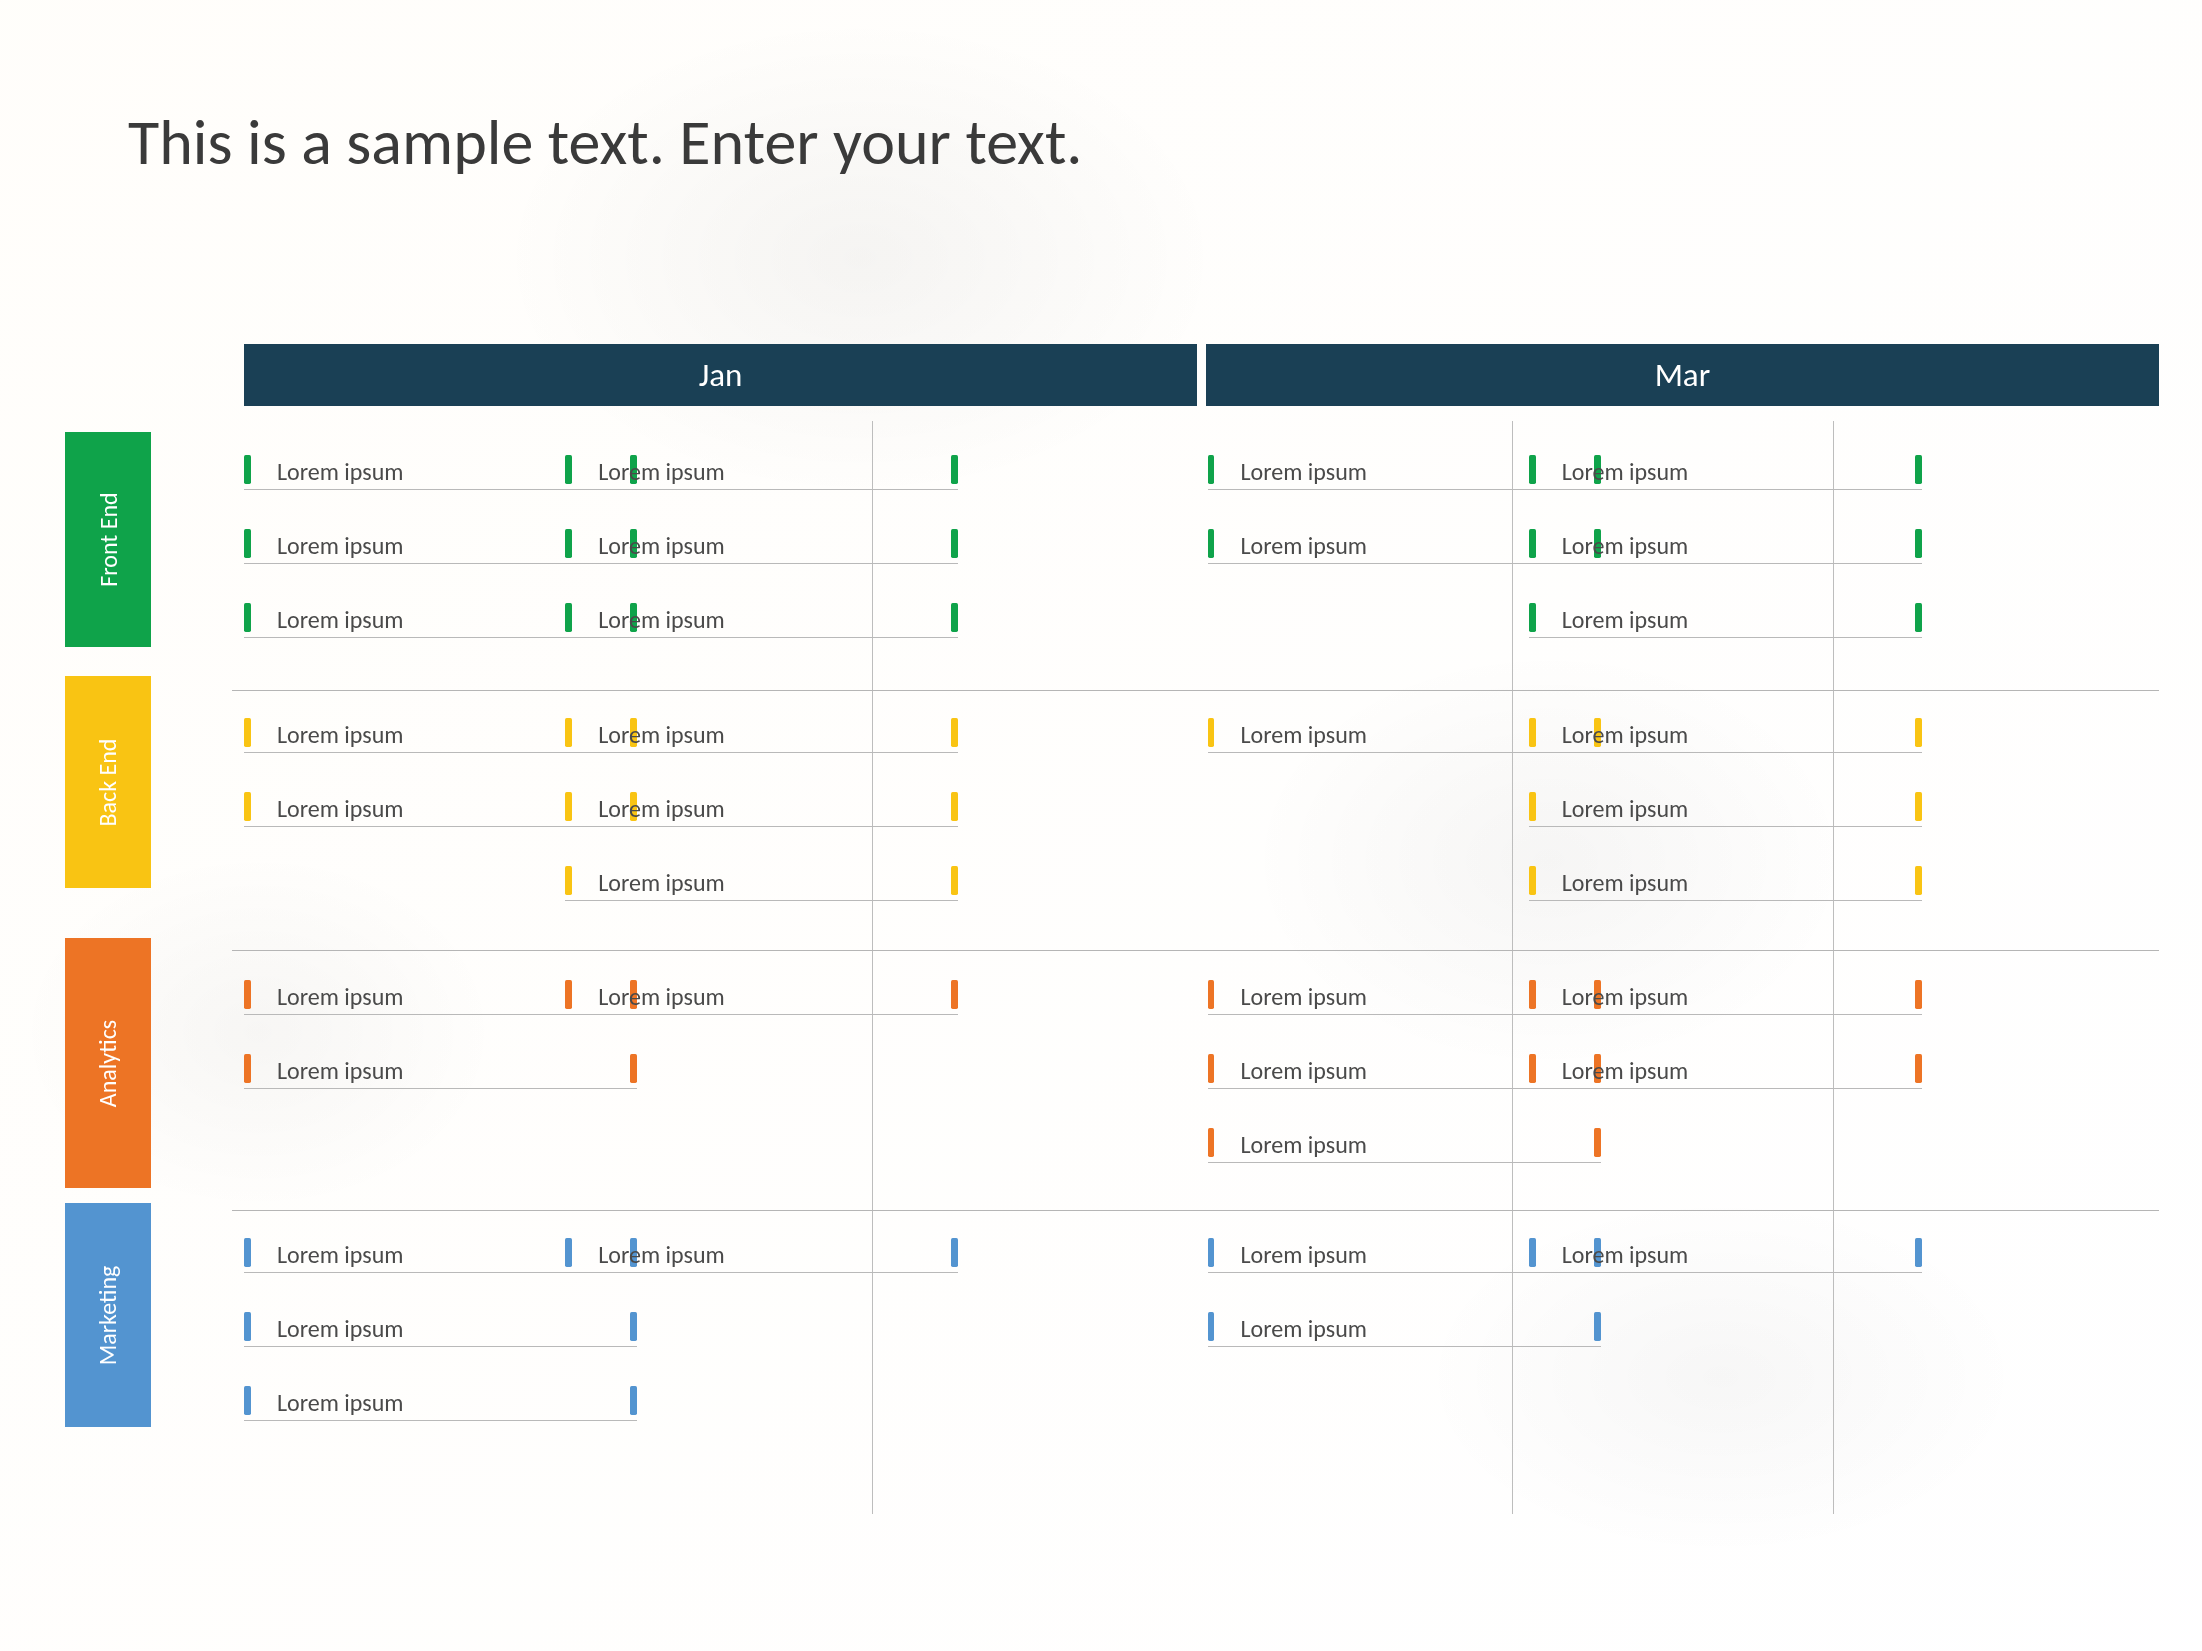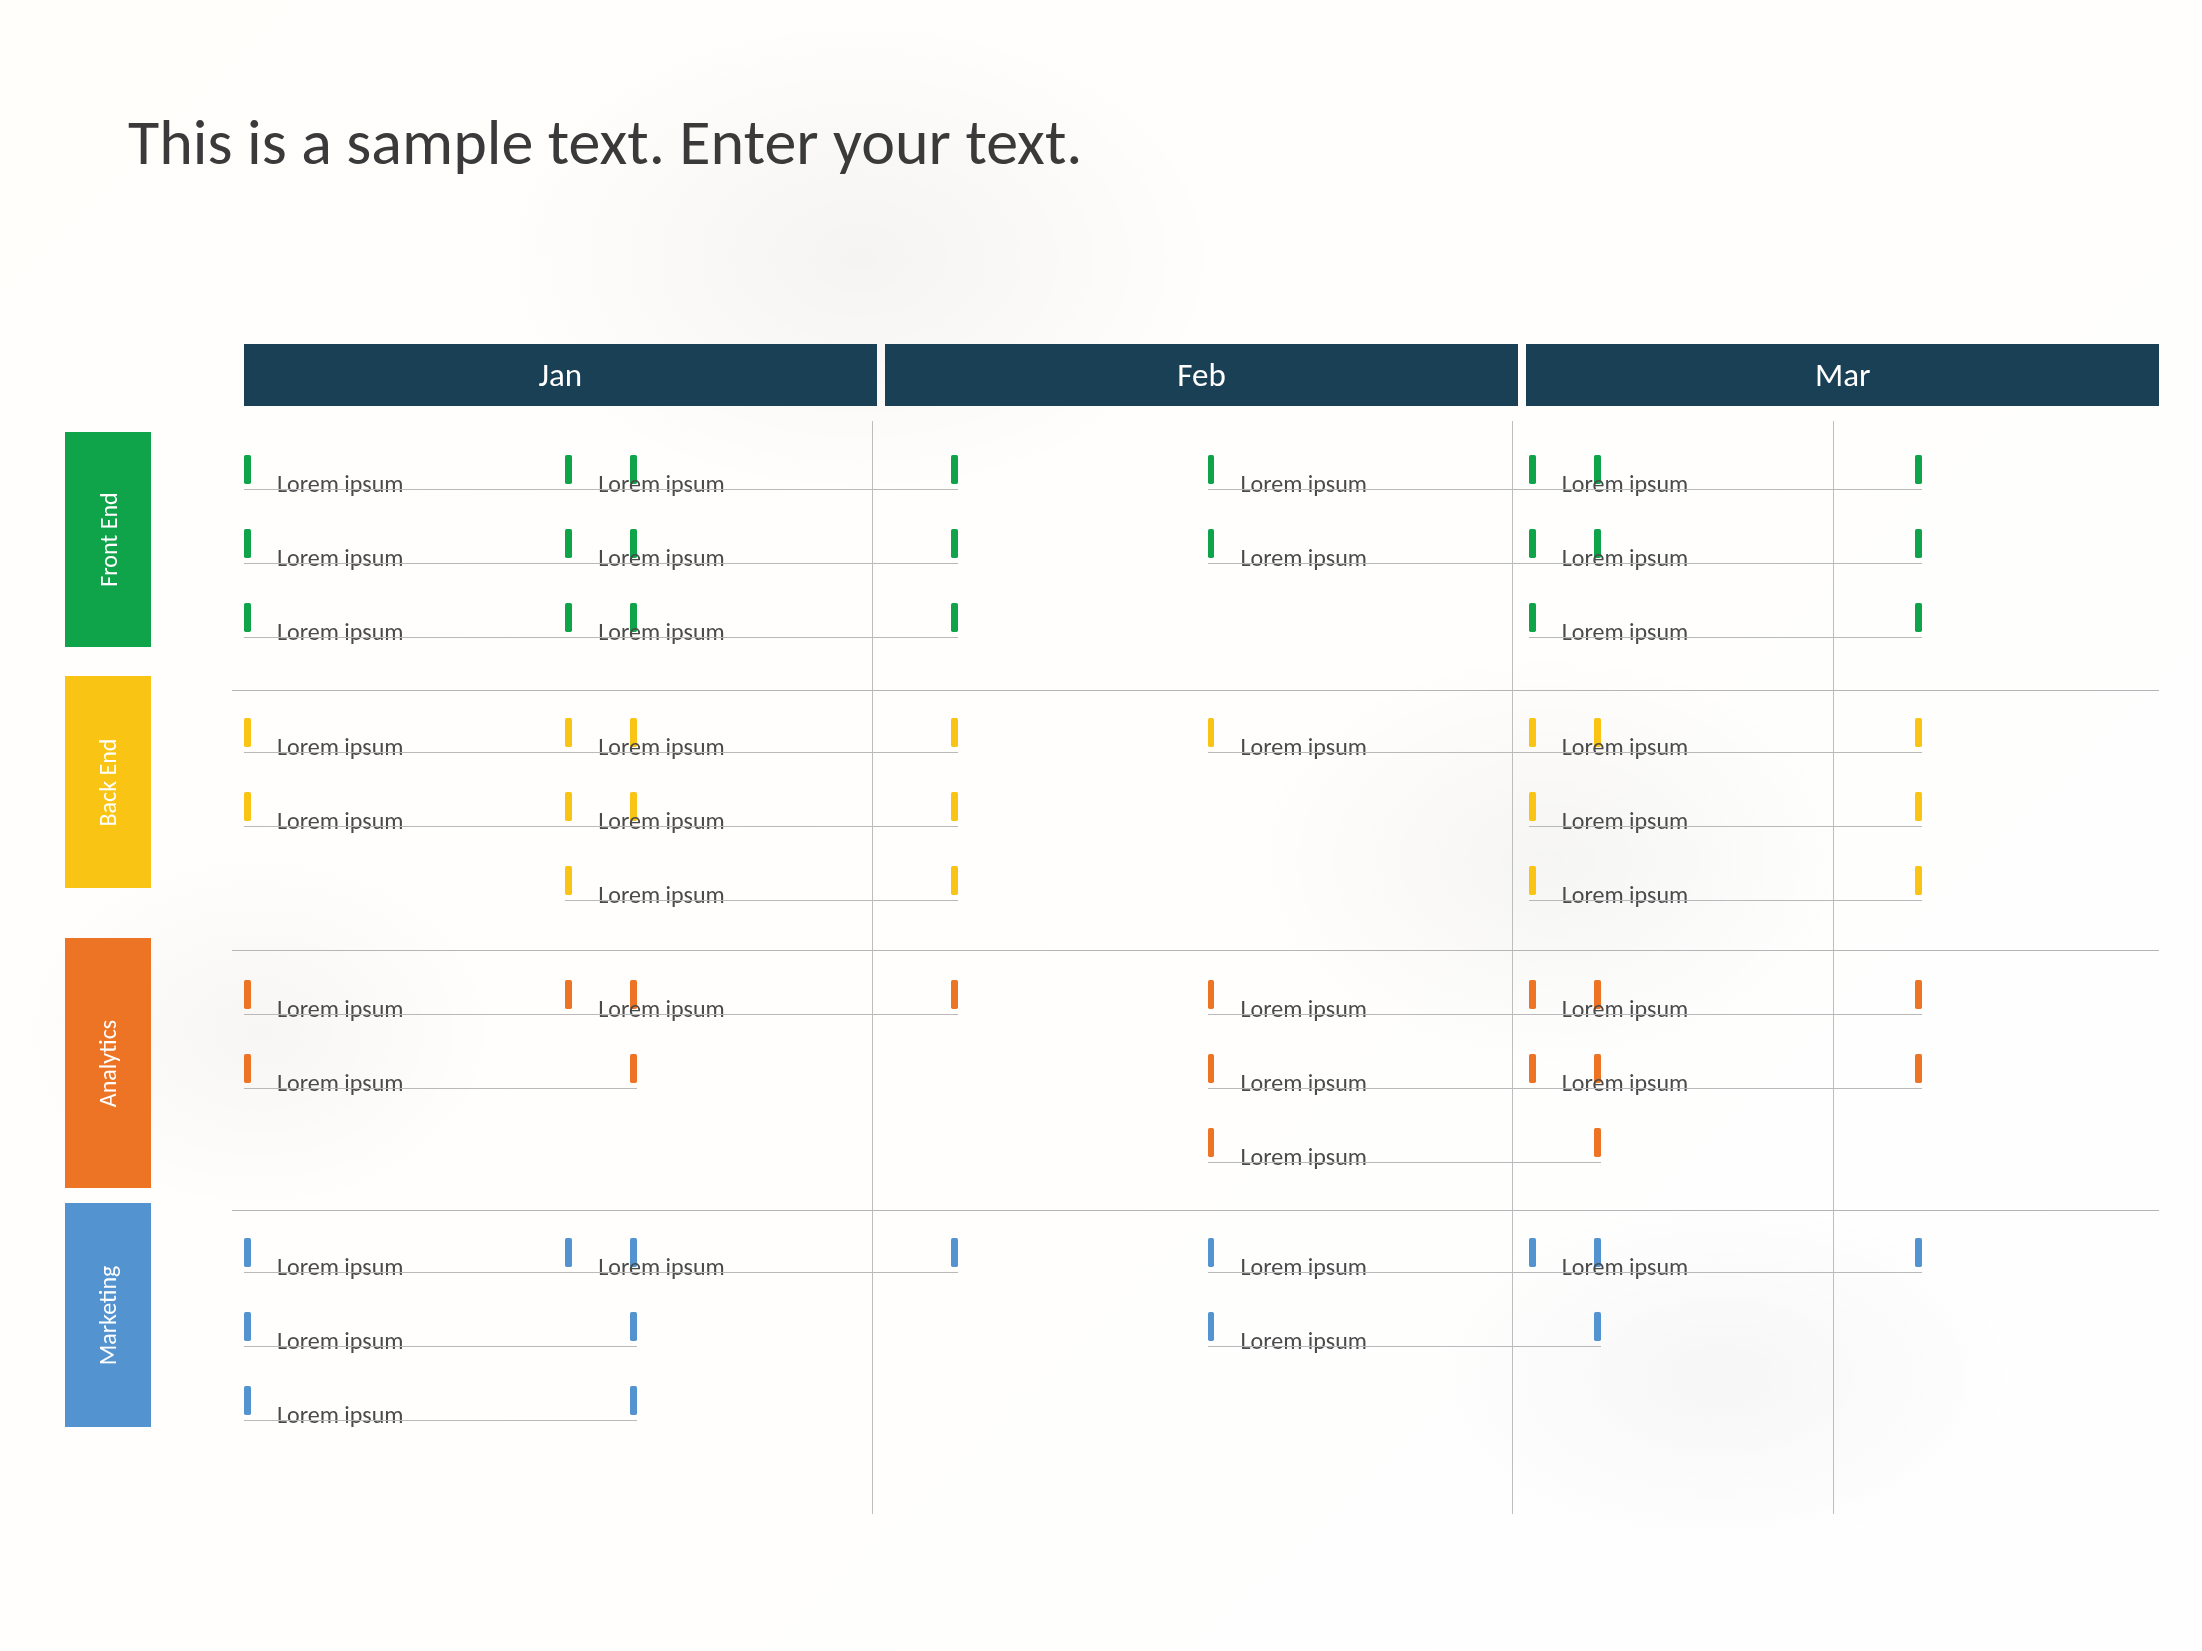--- a/index.html
+++ b/index.html
@@ -118,21 +118,21 @@
     top: 4.3px;
     width: 6.9px;
     height: 29px;
     border-radius: 1.7px;
   }
   .task .bar-left { left: 0; }
   .task .bar-right { right: 0; }
   .task .label {
     position: absolute;
     left: 33px;
-    top: 18px;
+    top: 6px;
     font-size: 24px;
     color: #4a4a4a;
   }
   .task .underline {
     position: absolute;
     left: 0; right: 0;
     bottom: -5.2px;
     height: 0.9px;
     background: #b9b9b9;
   }
@@ -146,21 +146,20 @@
 <body>
 
 <div class="bg-overlay"></div>
 
 <div class="page-title">This is a sample text. Enter your text.</div>
 
 <div class="chart-area">
 
   <div class="month-row">
     <div class="month-cell">Jan</div>
-    <div class="month-cell">Feb</div>
     <div class="month-cell">Mar</div>
   </div>
 
   <div class="vgrid" style="left:calc(100%/6 * 2 - 2.6px); bottom:-1067px;"></div>
   <div class="vgrid" style="left:calc(100%/6 * 4 - 4.3px); bottom:-1067px;"></div>
   <div class="vgrid" style="left:calc(100%/6 * 5 - 5.2px); bottom:-1067px;"></div>
 
   <div class="hgrid" style="top:346px;"></div>
   <div class="hgrid" style="top:606px;"></div>
   <div class="hgrid" style="top:866px;"></div>

